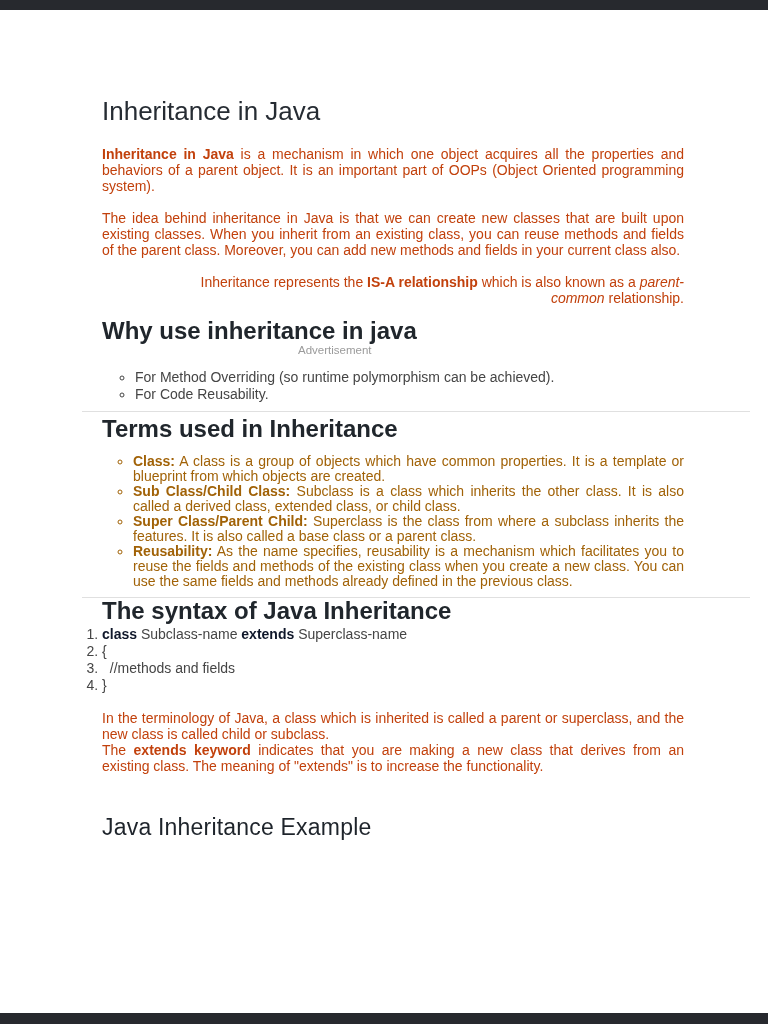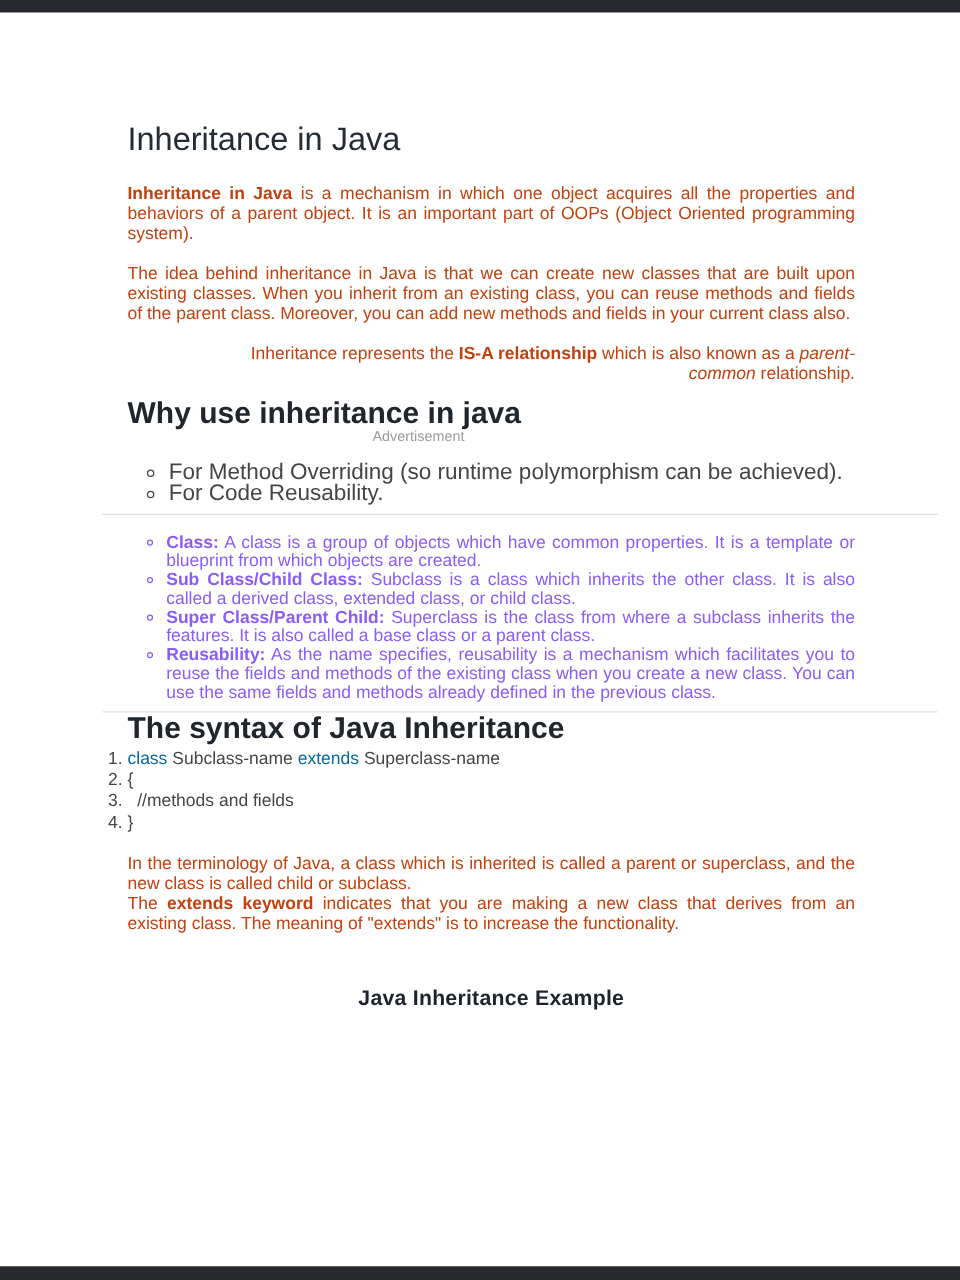--- a/index.html
+++ b/index.html
@@ -33,48 +33,48 @@
   h2.sec.terms { margin-top:6px; }
   h2.sec.syntax { margin-top:2px; }
 
   .ad-label {
     margin:2px 0 0 196px; font-size:11.5px; line-height:13px;
     color:#9b9b9b;
   }
 
   ul.why-list {
     margin:12px 0 0 0; padding:0 0 0 33px; list-style:circle;
-    font-size:18px; line-height:17px; color:#454545;
+    font-size:14px; line-height:17px; color:#454545;
   }
   ul.terms-list {
     margin:14px 0 0 0; padding:0 0 0 31px; list-style:circle;
-    font-size:14px; line-height:15px; color:#8b5cf6;
+    font-size:14px; line-height:15px; color:#a16207;
     text-align:justify;
   }
   ul.terms-list li { margin:0; }
 
   hr.rule {
     border:none; border-top:1px solid #e0e0e0; height:0;
     margin:8px 0 0 -20px; width:668px;
   }
 
   ol.code-list {
     margin:4px 0 0 0; padding:0; list-style:decimal outside;
     font-size:14px; line-height:17px; color:#454545;
   }
   ol.code-list li { white-space:pre-wrap; }
 
   h2.example {
-    margin:38px 0 0 0; font-size:17px; font-weight:700;
-    color:#1e242b; line-height:30px; letter-spacing:0.2px;text-align:center;
+    margin:38px 0 0 0; font-size:23px; font-weight:400;
+    color:#1e242b; line-height:30px; letter-spacing:0.2px;
   }
 
   .b { font-weight:700; }
   .i { font-style:italic; }
-  .kw { color:#0369a1; font-weight:400; }
+  .kw { color:#0f172a; font-weight:700; }
 </style>
 </head>
 <body>
 
 <div class="screen">
   <div class="viewer-bar top"></div>
 
   <div class="content">
 
     <h1 class="doc-title">Inheritance in Java</h1>
@@ -89,20 +89,21 @@
 
     <div class="ad-label">Advertisement</div>
 
     <ul class="why-list">
       <li>For Method Overriding (so runtime polymorphism can be achieved).</li>
       <li>For Code Reusability.</li>
     </ul>
 
     <hr class="rule">
 
+    <h2 class="sec terms">Terms used in Inheritance</h2>
 
     <ul class="terms-list">
       <li><span class="b">Class:</span><span> A class is a group of objects which have common properties. It is a template or blueprint from which objects are created.</span></li>
       <li><span class="b">Sub Class/Child Class:</span><span> Subclass is a class which inherits the other class. It is also called a derived class, extended class, or child class.</span></li>
       <li><span class="b">Super Class/Parent Child:</span><span> Superclass is the class from where a subclass inherits the features. It is also called a base class or a parent class.</span></li>
       <li><span class="b">Reusability:</span><span> As the name specifies, reusability is a mechanism which facilitates you to reuse the fields and methods of the existing class when you create a new class. You can use the same fields and methods already defined in the previous class.</span></li>
     </ul>
 
     <hr class="rule">
 

